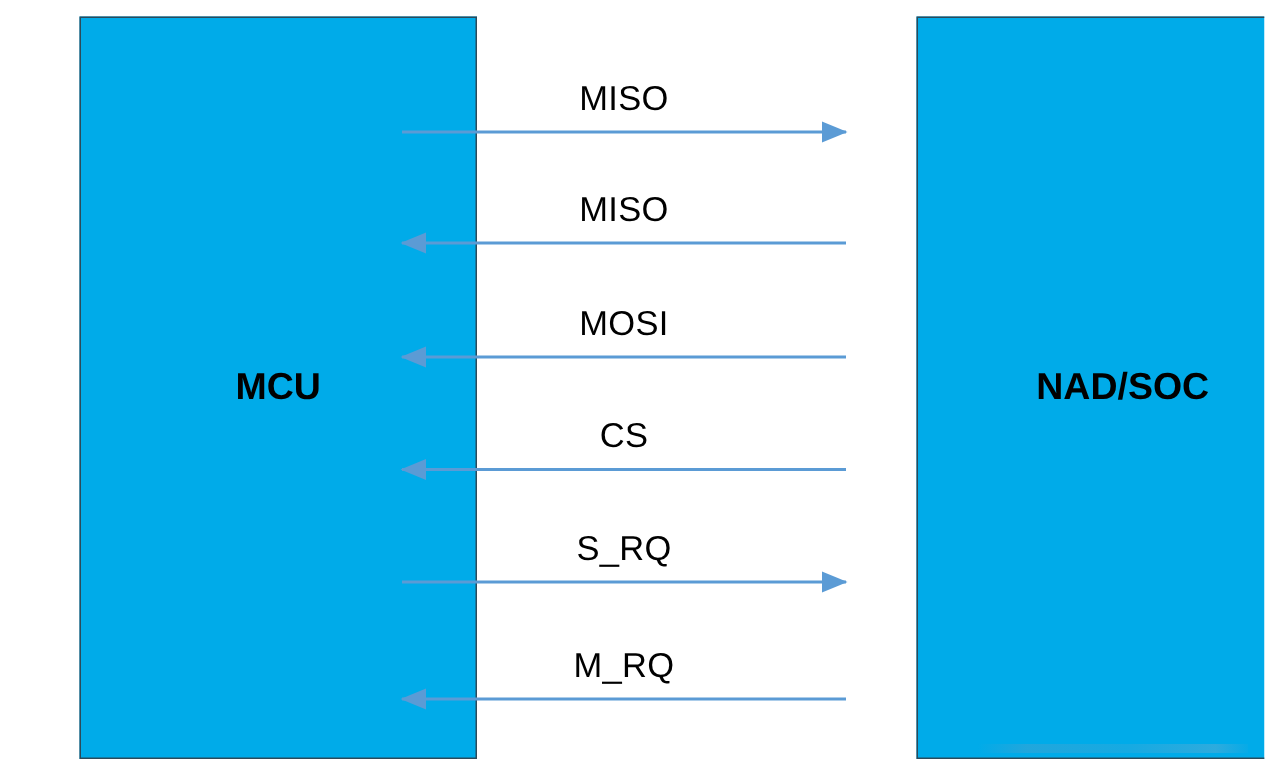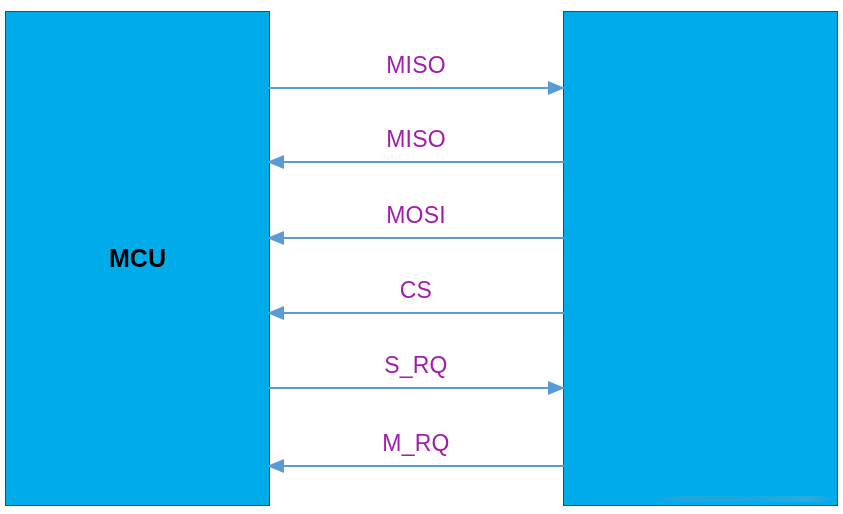--- a/index.html
+++ b/index.html
@@ -24,20 +24,21 @@
     box-sizing: border-box;
     background: #00ABE9;
     border: 1px solid #2b4a5a;
     display: flex;
     flex-direction: column;
     align-items: center;
     justify-content: center;
     color: #000000;
     font-weight: bold;
     line-height: 1.22;
+    margin-left: 48px;
   }
   .node .node-line {
     display: block;
     text-align: center;
     white-space: nowrap;
   }
 
   #node-mcu {
     left: 5px;
     top: 11px;
@@ -83,21 +84,21 @@
   .signal.to-left .head {
     left: -1px;
     border-right: 17px solid #5B9BD5;
   }
   .signal .signal-label {
     position: absolute;
     left: 0;
     width: 100%;
     top: -36px;
     text-align: center;
-    color: #a21caf;
+    color: #000000;
     font-size: 23px;
     font-weight: normal;
     letter-spacing: 0.2px;
     white-space: nowrap;
   }
 
   
   #signal-miso { top: 88px; }
   #signal-mosi { top: 162px; }
   #signal-sclk { top: 238px; }
@@ -124,20 +125,21 @@
 </head>
 <body>
 
 <div id="canvas">
 
   <div id="node-mcu" class="node">
     <span class="node-line">MCU</span>
   </div>
 
   <div id="node-nad" class="node">
+    <span class="node-line">NAD/SOC</span>
   </div>
 
   <div id="signal-miso" class="signal to-right">
     <span class="line"></span>
     <span class="head"></span>
     <span class="signal-label">MISO</span>
   </div>
 
   <div id="signal-mosi" class="signal to-left">
     <span class="line"></span>

